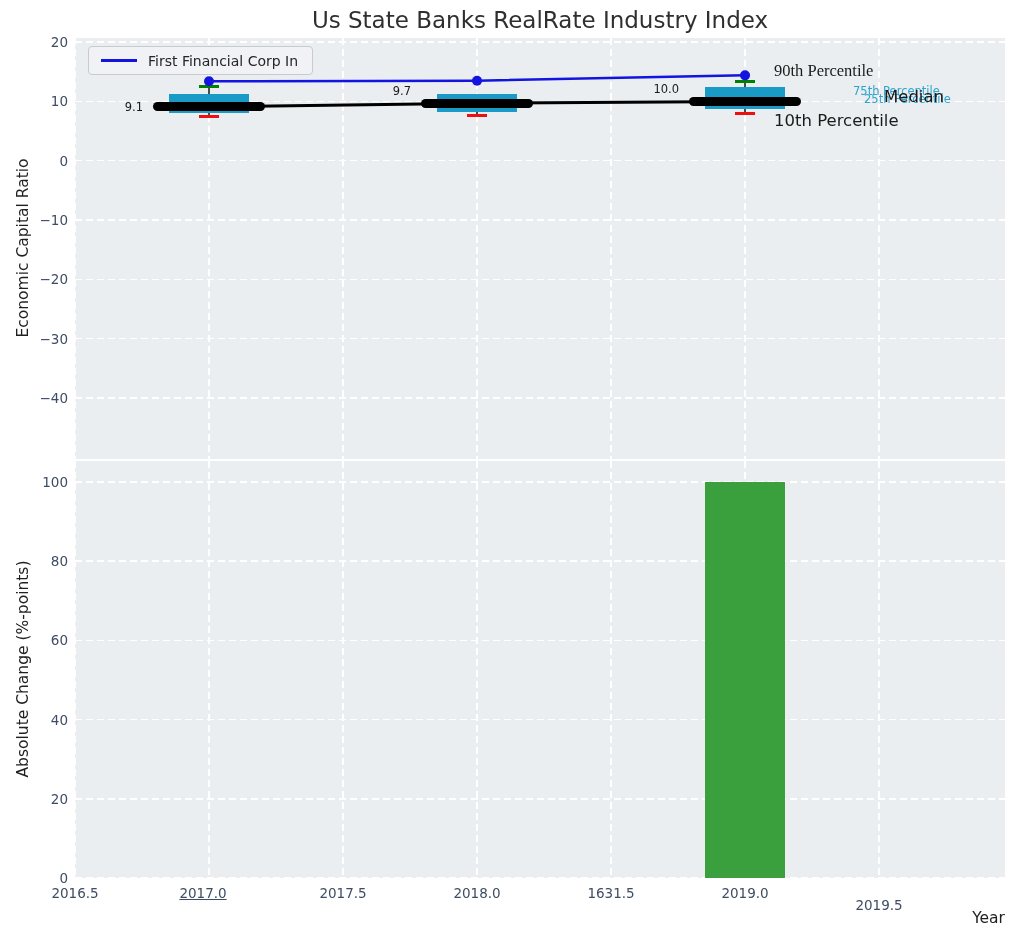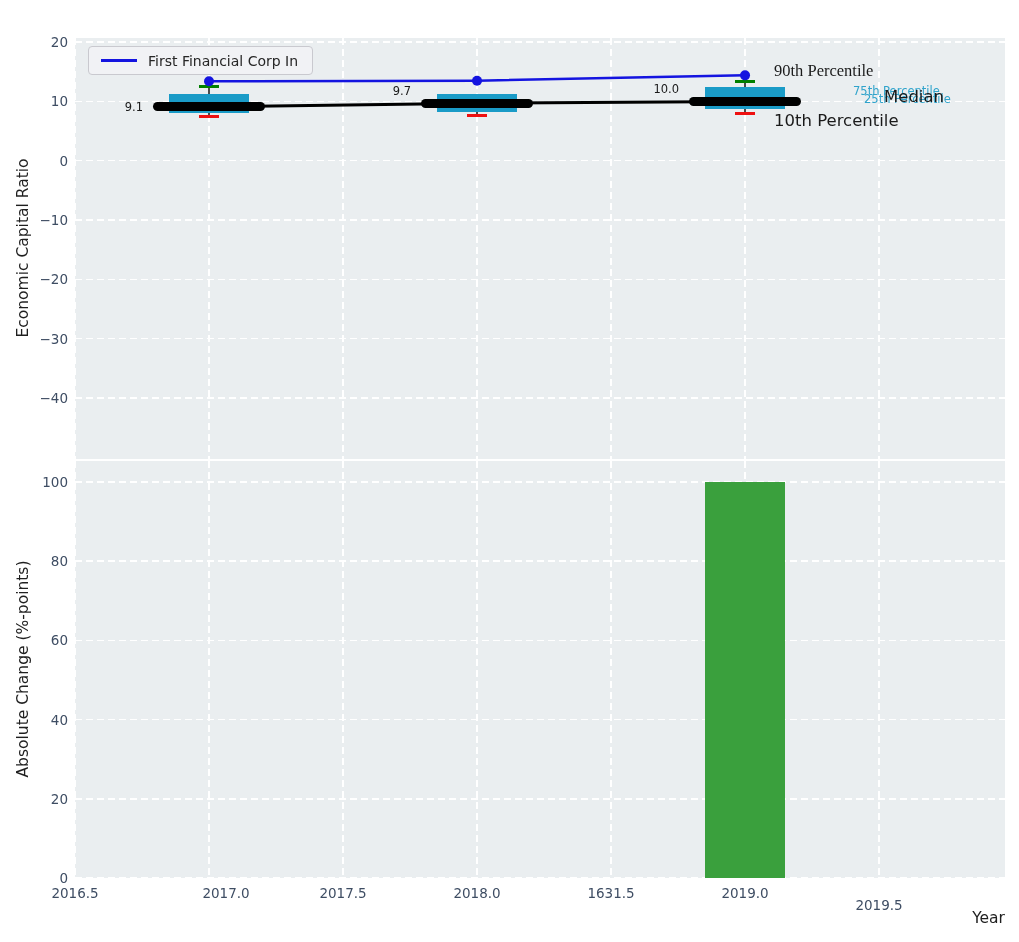--- a/index.html
+++ b/index.html
@@ -48,20 +48,21 @@
   .pbox{ position:absolute; z-index:4; }
   .medbar{ position:absolute; height:9px; border-radius:4.5px; background:#000; z-index:6; }
   .anno{ position:absolute; width:60px; text-align:right; font-size:11.5px; color:#1a1a1a; z-index:8; }
   .linesvg{ position:absolute; left:0; top:0; z-index:7; }
   .bar{ position:absolute; z-index:4; }
 </style>
 </head>
 <body>
 
 <div class="fig">
+  <div class="chart-title">Us State Banks RealRate Industry Index</div>
 
   <div class="ylab top-ylab">Economic Capital Ratio</div>
   <div class="ylab bot-ylab">Absolute Change (%-points)</div>
   <div class="xlab">Year</div>
 
   <div class="axes axes-top" id="ax-top">
       <div class="hgrid" style="top: 3.4007px;"></div>
       <div class="hgrid" style="top: 62.6965px;"></div>
       <div class="hgrid" style="top: 121.992px;"></div>
       <div class="hgrid" style="top: 181.288px;"></div>
@@ -135,19 +136,19 @@
     <div class="ytick" style="top: 270.334px;">−20</div>
     <div class="ytick" style="top: 329.63px;">−30</div>
     <div class="ytick" style="top: 388.925px;">−40</div>
     <div class="ytick" style="top: 472.989px;">100</div>
     <div class="ytick" style="top: 552.191px;">80</div>
     <div class="ytick" style="top: 631.393px;">60</div>
     <div class="ytick" style="top: 710.595px;">40</div>
     <div class="ytick" style="top: 789.798px;">20</div>
     <div class="ytick" style="top: 869px;">0</div>
     <div class="xtick" style="left: 40px;">2016.5</div>
-    <div class="xtick" style="left: 191px;">2017.0</div>
+    <div class="xtick" style="left: 168px; text-decoration: underline;">2017.0</div>
     <div class="xtick" style="left: 308.012px;">2017.5</div>
     <div class="xtick" style="left: 442.017px;">2018.0</div>
     <div class="xtick" style="left: 576.023px;">1631.5</div>
     <div class="xtick" style="left: 710.029px;">2019.0</div>
     <div class="xtick" style="left: 844.035px; margin-top: 12px;">2019.5</div>
   </div>
 
 </body></html>

